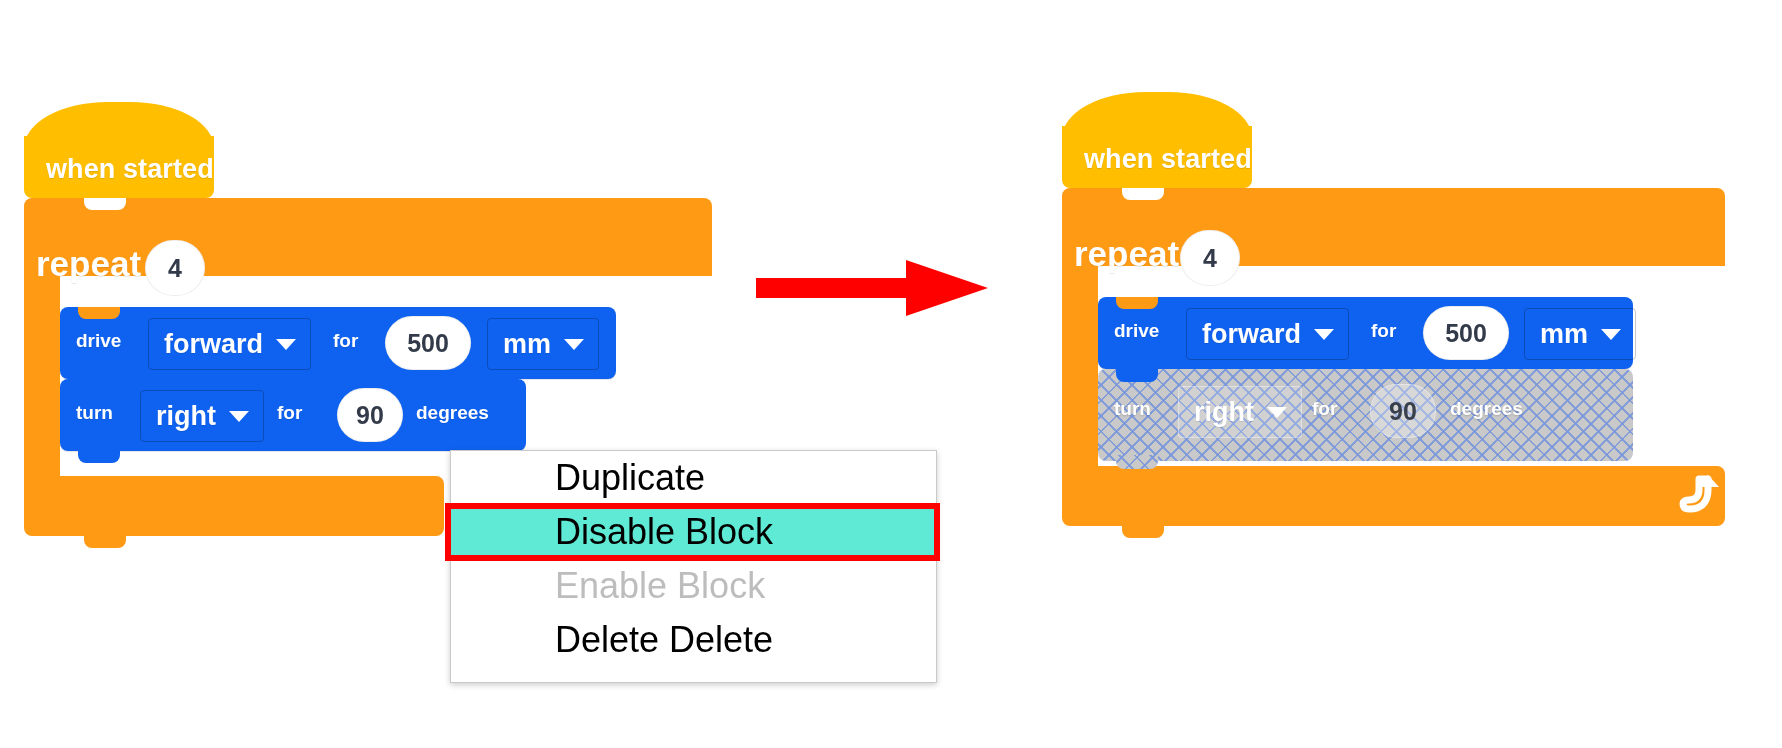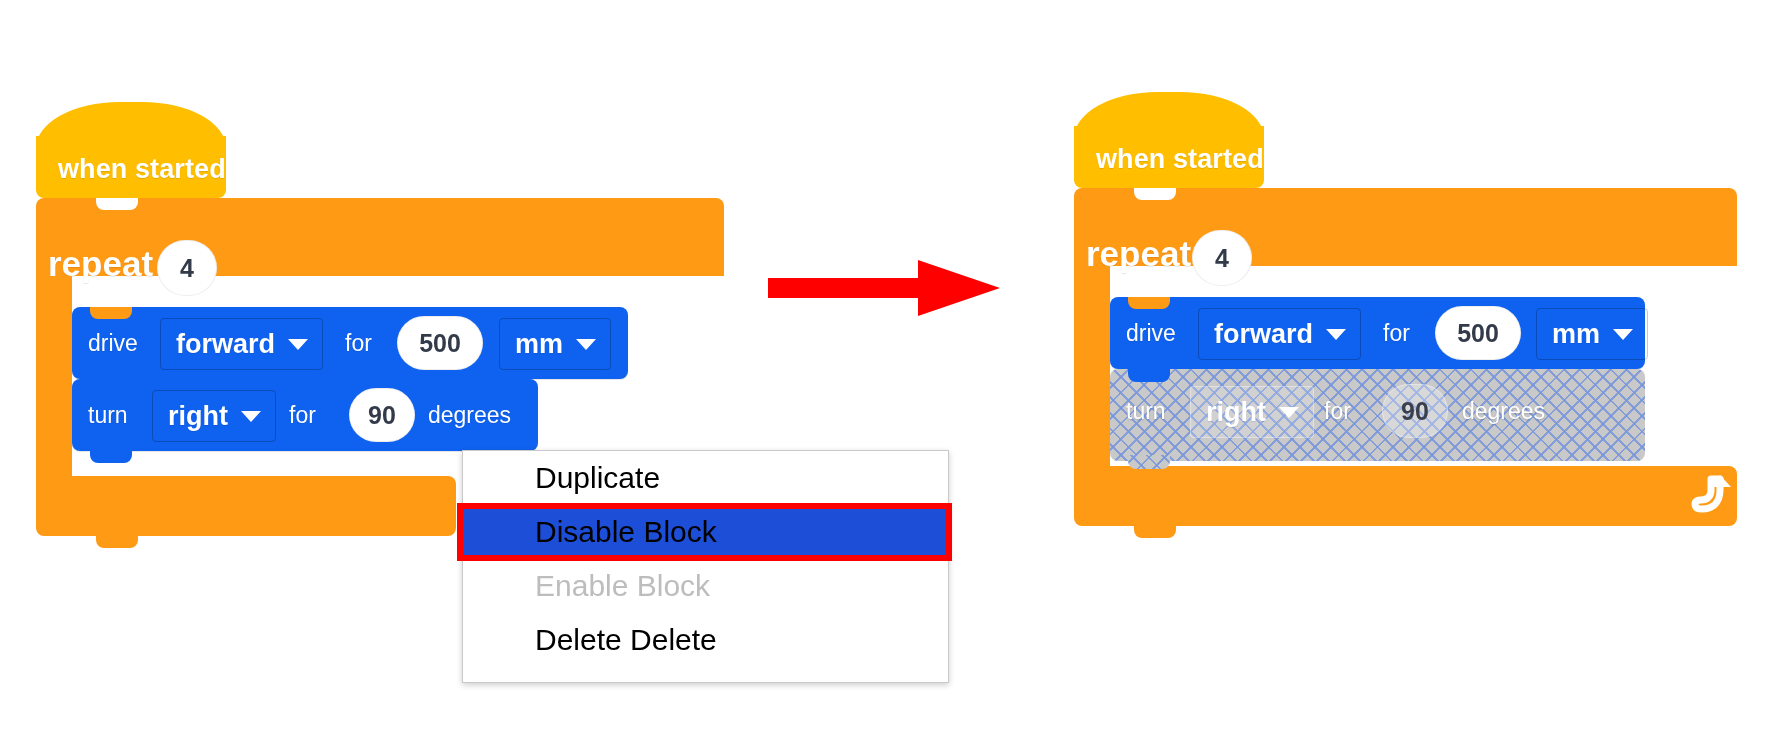--- a/index.html
+++ b/index.html
@@ -2,21 +2,21 @@
 <html><head>
 <meta charset="utf-8">
 <title>VEXcode Block Disable Tutorial</title>
 <style>
   html,body{margin:0;padding:0;background:#ffffff;}
   body{
     font-family:"Liberation Sans","DejaVu Sans",sans-serif;
     width:1782px;height:748px;position:relative;overflow:hidden;
     -webkit-font-smoothing:antialiased;
   }
-  .stage{position:absolute;left:12px;top:0;width:1640px;height:748px;}
+  .stage{position:absolute;left:0;top:0;width:1640px;height:748px;}
 
   
   .blk{position:absolute;}
   .hat-top{
     position:absolute;left:0;top:0;width:100%;height:46px;
     background:#ffbf00;
     border-radius:105px 105px 0 0 / 58px 58px 0 0;
   }
   .hat-body{
     position:absolute;left:0;top:34px;width:100%;height:62px;
@@ -51,21 +51,21 @@
     color:#333b4a;font-size:25px;font-weight:700;
     box-shadow:inset 0 0 0 1px rgba(0,0,0,.07);
   }
 
   
   .cmd{
     position:absolute;background:#0f62ef;border-radius:8px;
     box-shadow:0 1px 0 rgba(0,0,0,.10);
   }
   .cmd-txt{
-    position:absolute;color:#ffffff;font-size:23px;font-weight:400;
+    position:absolute;color:#ffffff;font-size:19px;font-weight:700;
     text-shadow:0 1px 1px rgba(0,0,0,.10);white-space:nowrap;
   }
   .dropdown{
     position:absolute;border:1.5px solid rgba(0,0,0,.22);border-radius:4px;
     display:flex;align-items:center;
     color:#ffffff;font-size:27px;font-weight:700;white-space:nowrap;
   }
   .dropdown .dval{padding-left:15px;text-shadow:0 1px 1px rgba(0,0,0,.10);}
   .caret{
     width:0;height:0;border-left:10px solid transparent;border-right:10px solid transparent;
@@ -90,24 +90,24 @@
     color:#3a3f4c;box-shadow:inset 0 0 0 1px rgba(255,255,255,.35);
   }
 
   
   .ctxmenu{
     position:absolute;background:#ffffff;border:1px solid #c9c9c9;
     box-shadow:0 2px 6px rgba(0,0,0,.20);
   }
   .ctxitem{
     height:54px;display:flex;align-items:center;
-    padding-left:72px;font-size:30px;color:#000000;
+    padding-left:104px;font-size:36px;color:#000000;
     white-space:nowrap;
   }
-  .ctxitem.selected{background:#1d4ed8;}
+  .ctxitem.selected{background:#5eead4;}
   .ctxitem.disabled{color:#bdbdbd;}
 
   .redbox{
     position:absolute;border:6px solid #ff0000;box-sizing:border-box;
     pointer-events:none;
   }
 
   
   .arrow-svg{position:absolute;}
 </style>

